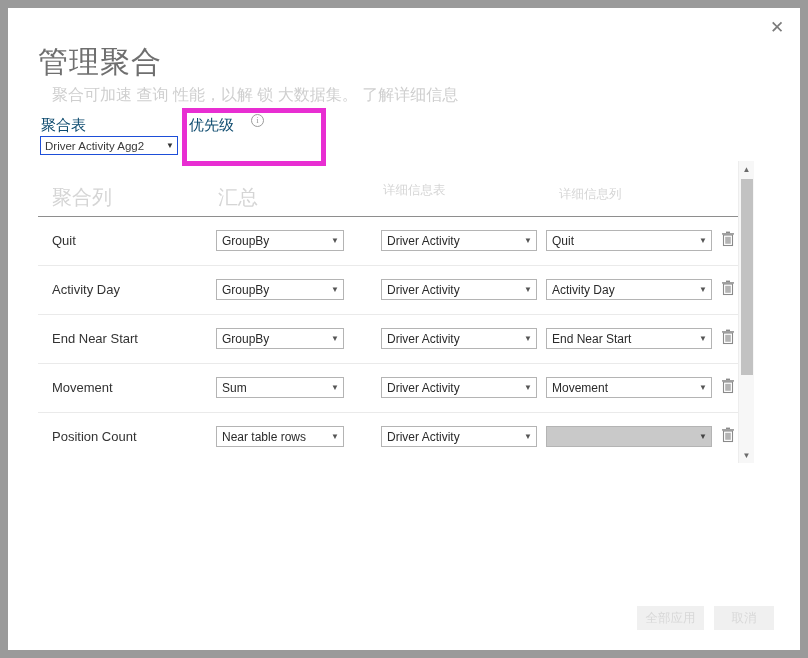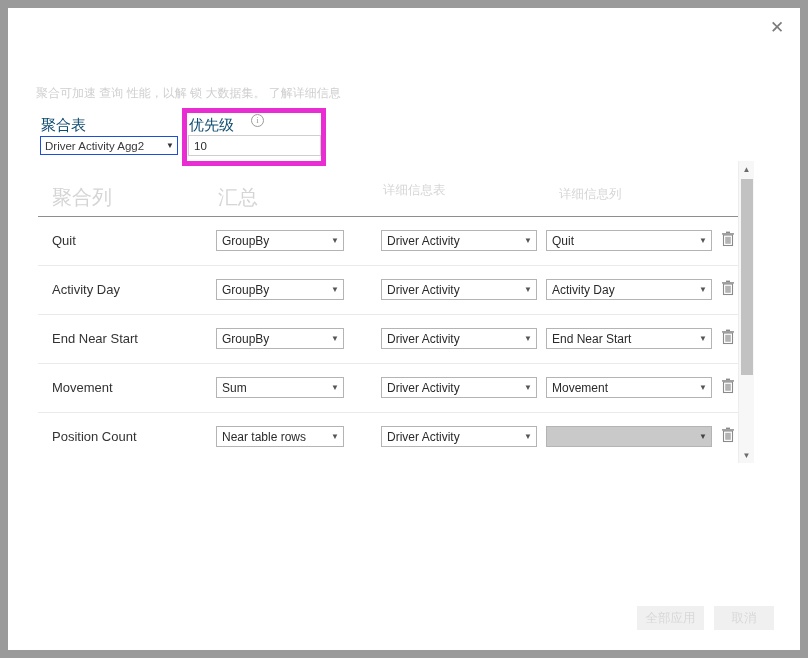--- a/index.html
+++ b/index.html
@@ -56,23 +56,23 @@
     position: absolute;
     left: 30px;
     top: 34px;
     font-size: 30px;
     color: #6f6f6f;
     letter-spacing: 1px;
     white-space: nowrap;
   }
   #page-subtitle {
     position: absolute;
-    left: 28px;
+    left: 44px;
     top: 77px;
-    font-size: 12px;
+    font-size: 16px;
     color: #cfcfcf;
     white-space: nowrap;
   }
   #page-subtitle .link {
     color: #cfcfcf;
     text-decoration: none;
   }
 
   
   .field-label {
@@ -320,39 +320,39 @@
 </head>
 <body>
 
 <div id="dialog-frame">
   <div id="dialog-body">
 
     <div id="close-button">
       <span>✕</span>
     </div>
 
+    <div id="page-title">管理聚合</div>
     <div id="page-subtitle">
       <span>聚合可加速</span>
       <span class="link">查询</span>
       <span>性能，以解</span>
       <span class="link">锁</span>
       <span>大数据集。</span>
       <span class="link">了解详细信息</span>
     </div>
 
     <div id="agg-table-label" class="field-label">聚合表</div>
     <div id="priority-label" class="field-label">优先级</div>
     <div id="info-icon">i</div>
 
     <div id="agg-table-select">
       <span class="sel-text">Driver Activity Agg2</span>
       <span class="caret">▼</span>
     </div>
 
-    <input id="priority-input" type="text" value="10" style="">
     <div id="priority-highlight"></div>
 
     <div id="table-header">
       <div id="col-head-0" class="col-head">聚合列</div>
       <div id="col-head-1" class="col-head">汇总</div>
       <div id="col-head-2" class="col-head">详细信息表</div>
       <div id="col-head-3" class="col-head">详细信息列</div>
     </div>
     <div id="header-rule"></div>
 

